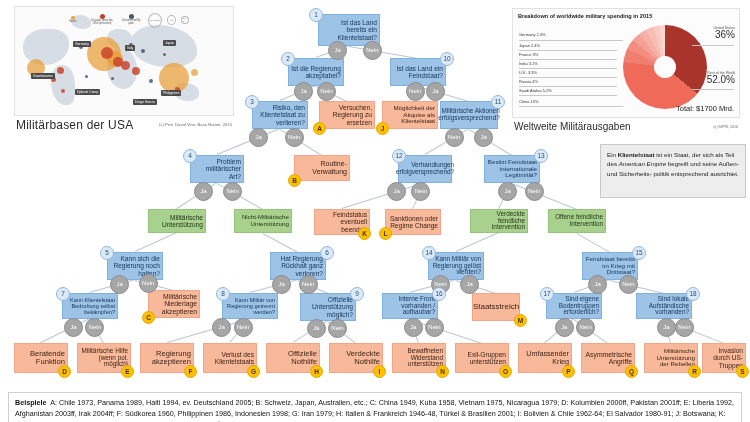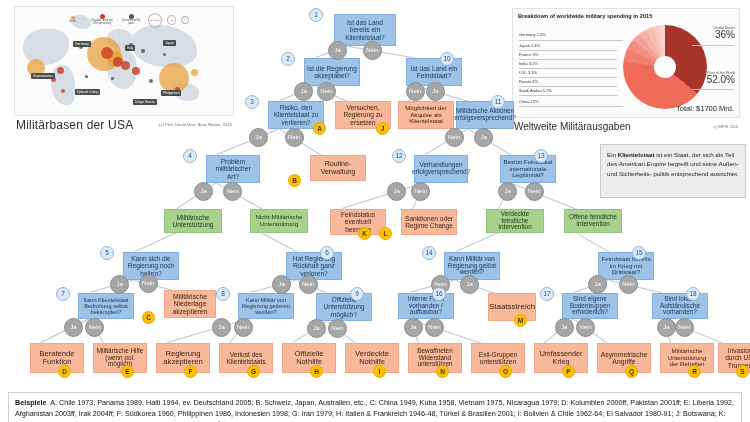--- a/index.html
+++ b/index.html
@@ -11,25 +11,24 @@
     position:relative; overflow:hidden;
     color:#1a1a1a;
   }
   #stage { position:absolute; left:0; top:0; width:750px; height:422px; }
 
   
   .node {
     position:absolute;
     border:1px solid rgba(0,0,0,.25);
     display:flex; align-items:center; justify-content:center;
-    text-align:center;
+    text-align:right;
     line-height:1.08;
     padding:2px 2px;
     z-index:6;
-    margin-left:16px;
   }
   .q   { background:#9dc3e6; border-color:#7fb0de; color:#17365d; }
   .act { background:#f8b89a; border-color:#f2a588; color:#3c2416; }
   .grn { background:#a9d18e; border-color:#93c47d; color:#1d3312; }
 
   
   .numbadge {
     position:absolute;
     width:14px; height:14px; border-radius:50%;
     background:#dce9f7; border:1px solid #8fb7dd;

